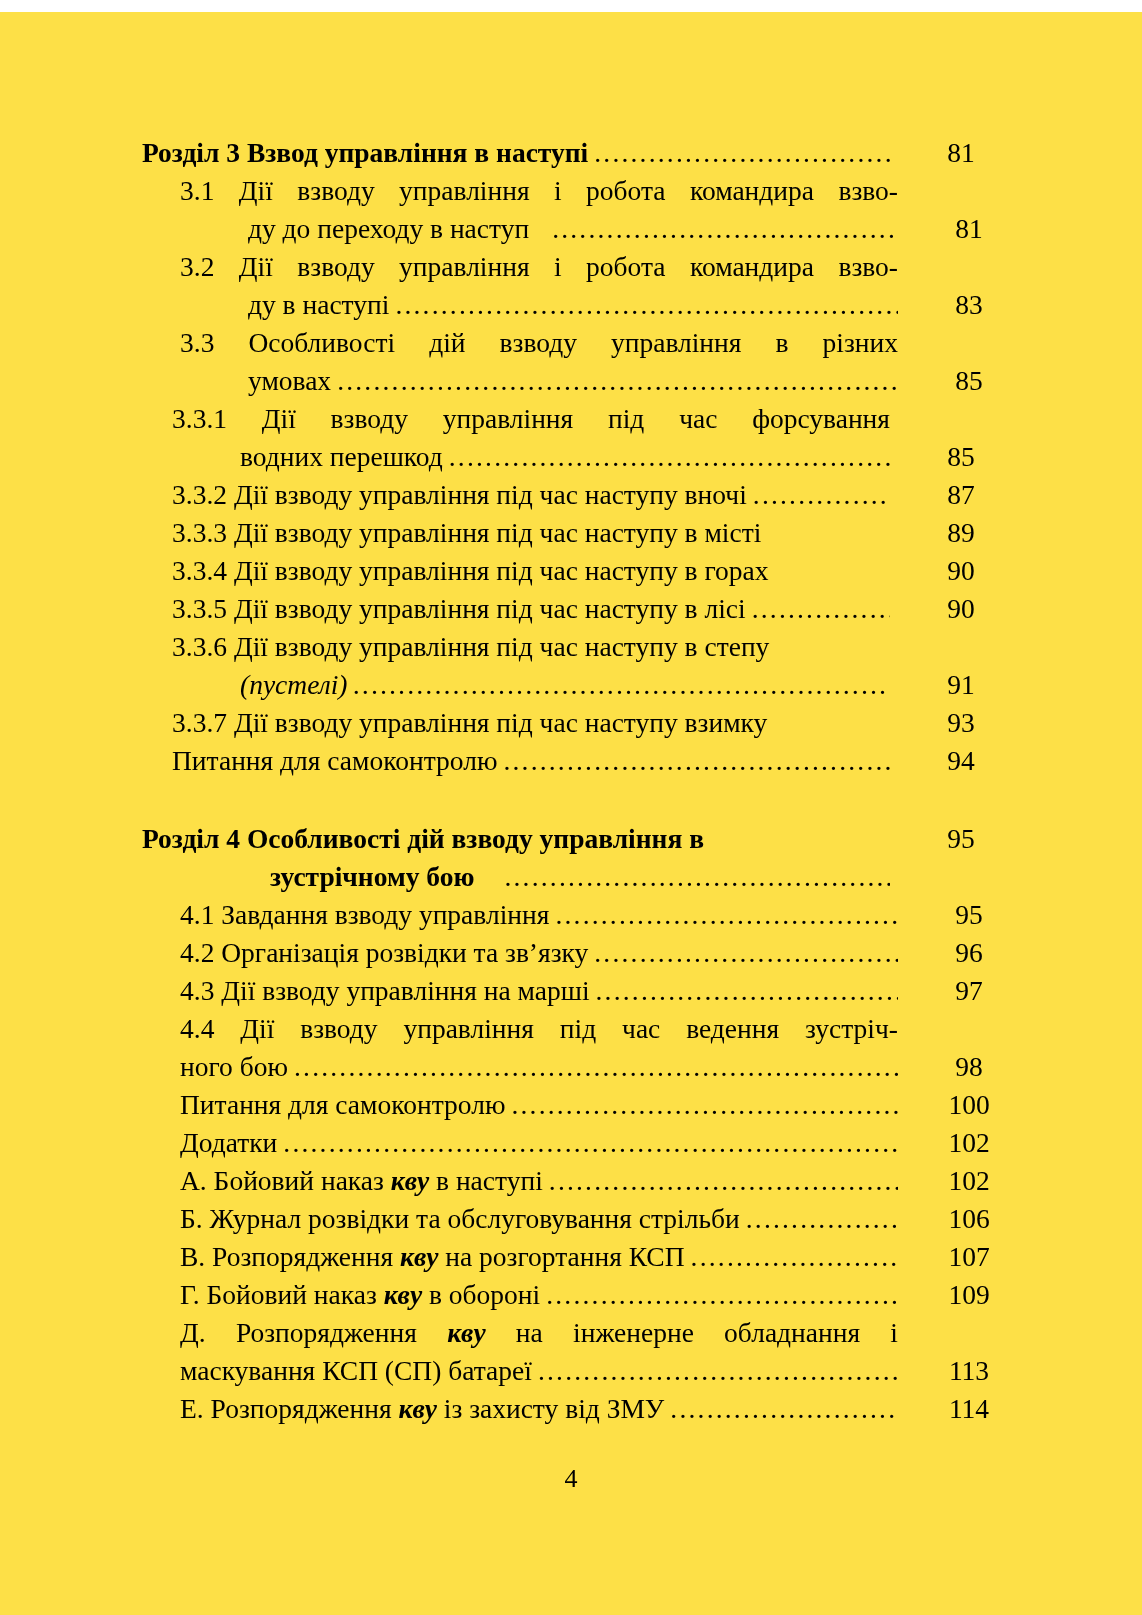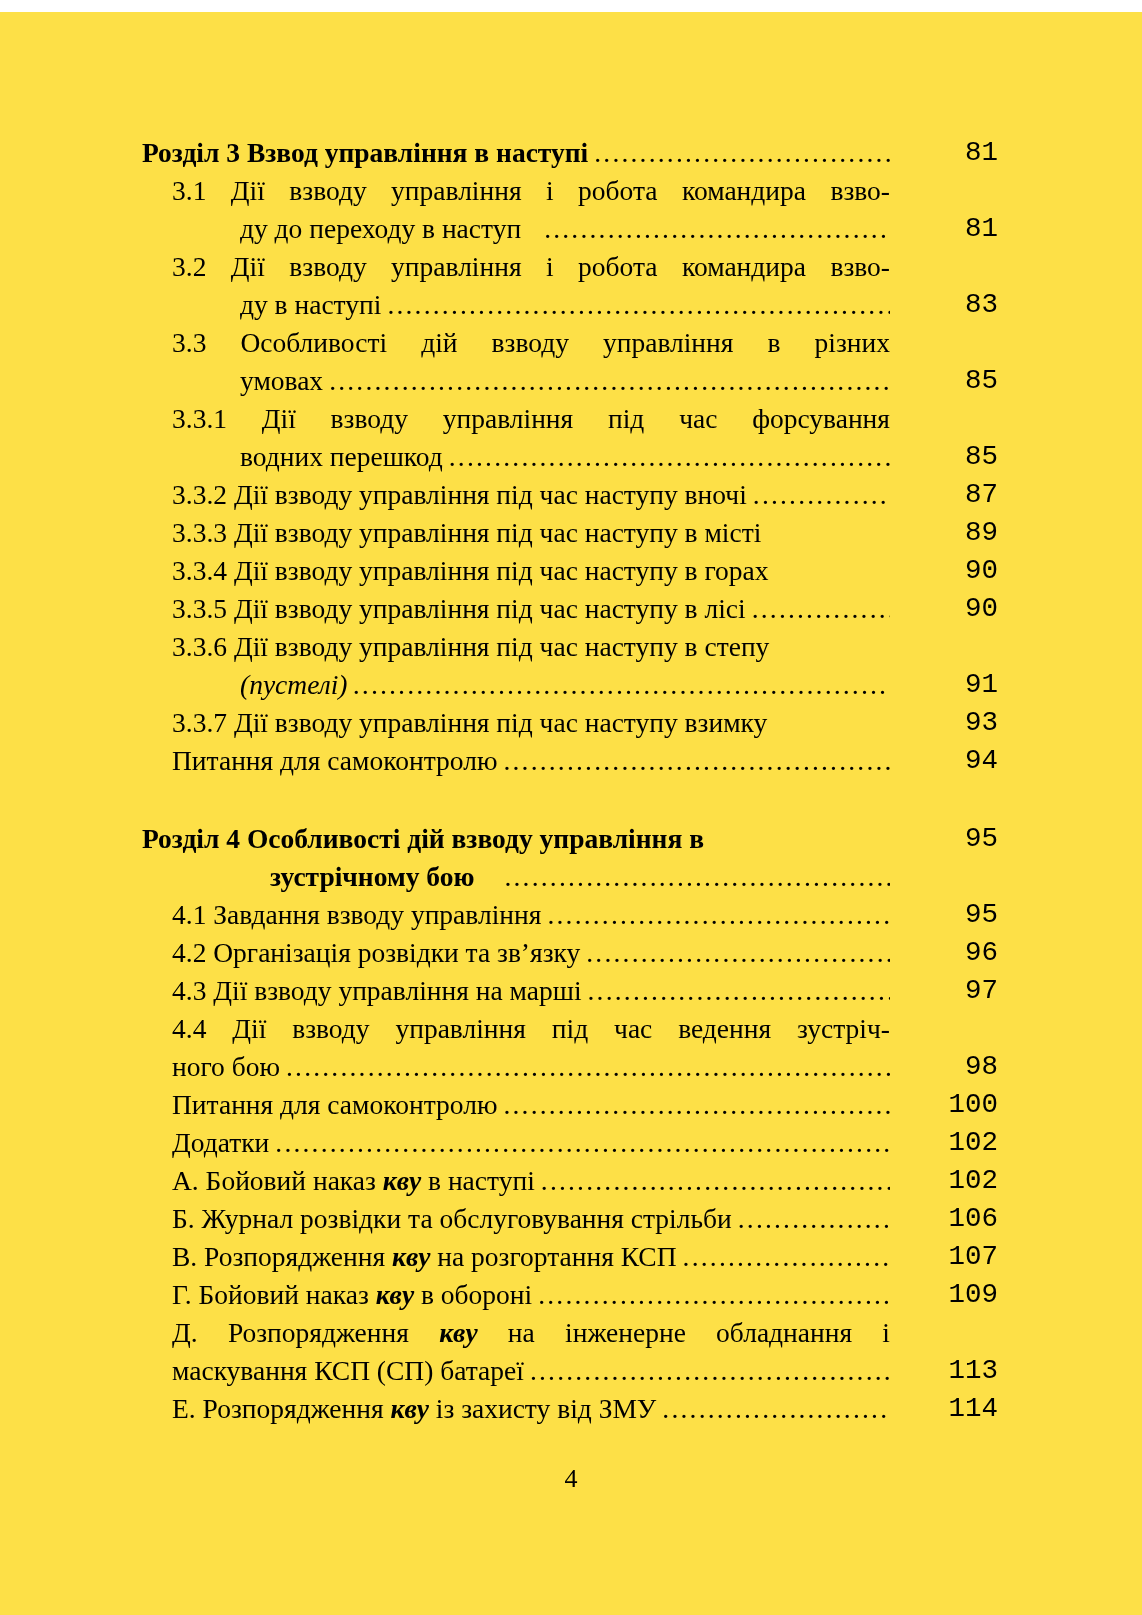--- a/index.html
+++ b/index.html
@@ -78,35 +78,34 @@
     white-space: normal;
     overflow: hidden;
   }
   .just-line.nojust { text-align: center; text-align-last: left; }
 
   .pagenum {
     position: absolute;
     left: 782px;
     top: 0;
     width: 74px;
-    text-align: right;
+    text-align: center;
     font-size: 27.5px;
     line-height: 38px;
-    font-family: Liberation Mono, monospace;
   }
 
   .bold { font-weight: bold; }
   .bi { font-weight: bold; font-style: italic; }
 
   
   .lvl-chapter { margin-left: 0px; }
   .lvl-chapter .leader-line,
   .lvl-chapter .just-line { width: 748px; }
 
-  .lvl-2 { margin-left: 30px; }
+  .lvl-2 { margin-left: 38px; }
   .lvl-2 .leader-line,
   .lvl-2 .just-line { width: 718px; }
   .lvl-2 .pagenum { left: 752px; }
 
   .lvl-3 { margin-left: 30px; }
   .lvl-3 .leader-line,
   .lvl-3 .just-line { width: 718px; }
   .lvl-3 .pagenum { left: 752px; }
 
   .lvl-hang2 { margin-left: 30px; }

